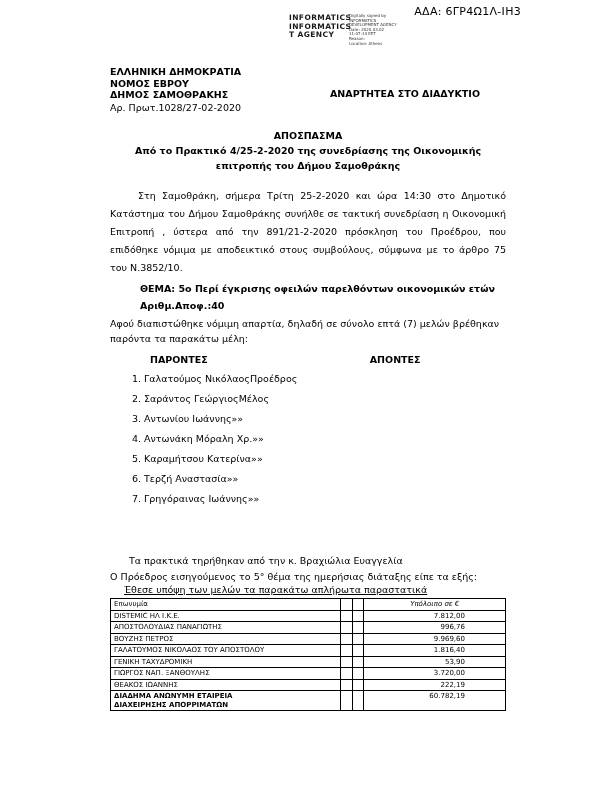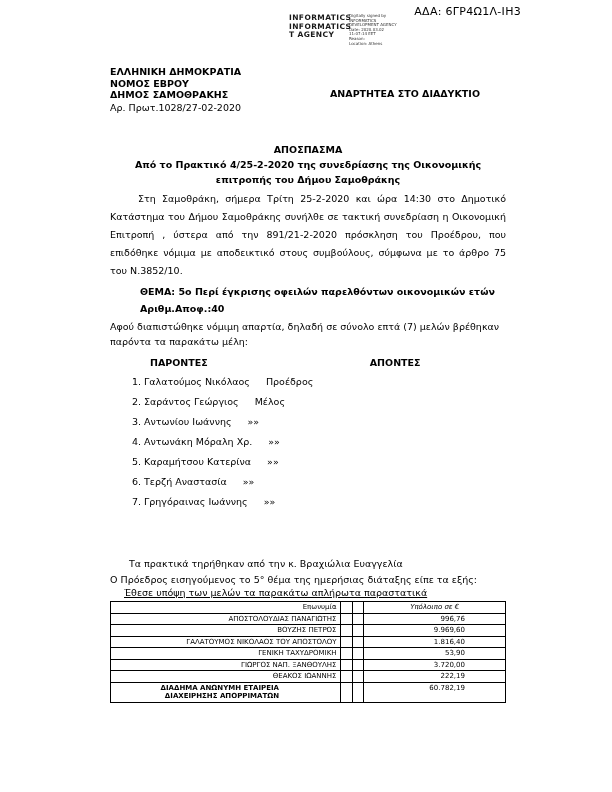--- a/index.html
+++ b/index.html
@@ -35,46 +35,46 @@
   .hdr .b { font-weight: bold; }
   .hdr .proto { margin-top: 1px; }
   .anartitea {
     position: absolute; left: 330px; top: 88px;
     font-size: 9.5px; font-weight: bold;
   }
   .content {
     position: absolute; left: 110px; top: 124px; width: 396px;
     font-size: 9.5px; line-height: 15px;
   }
-  .doc-title { text-align: center; font-weight: bold; margin-top: 18px; }
+  .doc-title { text-align: center; font-weight: bold; margin-top: 4px; }
   .doc-sub { text-align: center; font-weight: bold; }
   .para1 {
     text-align: justify; text-indent: 28px;
-    line-height: 18px; margin-top: 3px;
+    line-height: 18px; margin-top: 14px;
   }
   .thema { font-weight: bold; margin-left: 30px; margin-top: 4px; }
   .apof  { font-weight: bold; margin-left: 30px; margin-top: 2px; }
   .para2 { margin-top: 3px; line-height: 15px; }
   .cols { display: flex; margin-top: 6px; font-weight: bold; }
   .cols .c1 { margin-left: 40px; }
   .cols .c2 { margin-left: 162px; }
   ol.members { margin: 6px 0 0 0; padding-left: 34px; }
   ol.members li { margin-bottom: 8px; line-height: 12px; }
-  ol.members .role { margin-left: 16px; }
+  ol.members .role { margin-left: 0; }
   .keeper { margin-top: 48px; margin-left: 19px; }
   .intro1 { margin-top: 3px; line-height: 12px; }
   .intro2 { line-height: 12px; }
   .ethese { margin-left: 14px; text-decoration: underline; line-height: 13px; }
   table.debts {
     border-collapse: collapse; width: 396px; margin-top: 2px;
     font-size: 7px; line-height: 8.5px;
   }
   table.debts td, table.debts th {
     border: 1px solid #000; padding: 1px 3px;
-    font-weight: normal; text-align: right; vertical-align: top;
+    font-weight: normal; text-align: left; vertical-align: top;
   }
   table.debts .amount { text-align: right; padding-right: 40px; }
   table.debts th.amount-h { text-align: center; font-style: italic; }
   table.debts .two-line span { display: block; width: 165px; font-weight: bold; }
 </style>
 </head>
 <body>
 
 <div class="page">
 
@@ -145,20 +145,26 @@
           <col style="width:142px">
       </colgroup>
       <tbody>
           <tr>
         <th>Επωνυμία</th>
         <th></th>
         <th></th>
         <th class="amount-h">Υπόλοιπο σε €</th>
       </tr>
       <tr>
+        <td>DISTEMIC ΗΛ Ι.Κ.Ε.</td>
+            <td></td>
+            <td></td>
+        <td class="amount">7.812,00</td>
+      </tr>
+      <tr>
         <td>ΑΠΟΣΤΟΛΟΥΔΙΑΣ ΠΑΝΑΓΙΩΤΗΣ</td>
             <td></td>
             <td></td>
         <td class="amount">996,76</td>
       </tr>
       <tr>
         <td>ΒΟΥΖΗΣ ΠΕΤΡΟΣ</td>
             <td></td>
             <td></td>
         <td class="amount">9.969,60</td>

